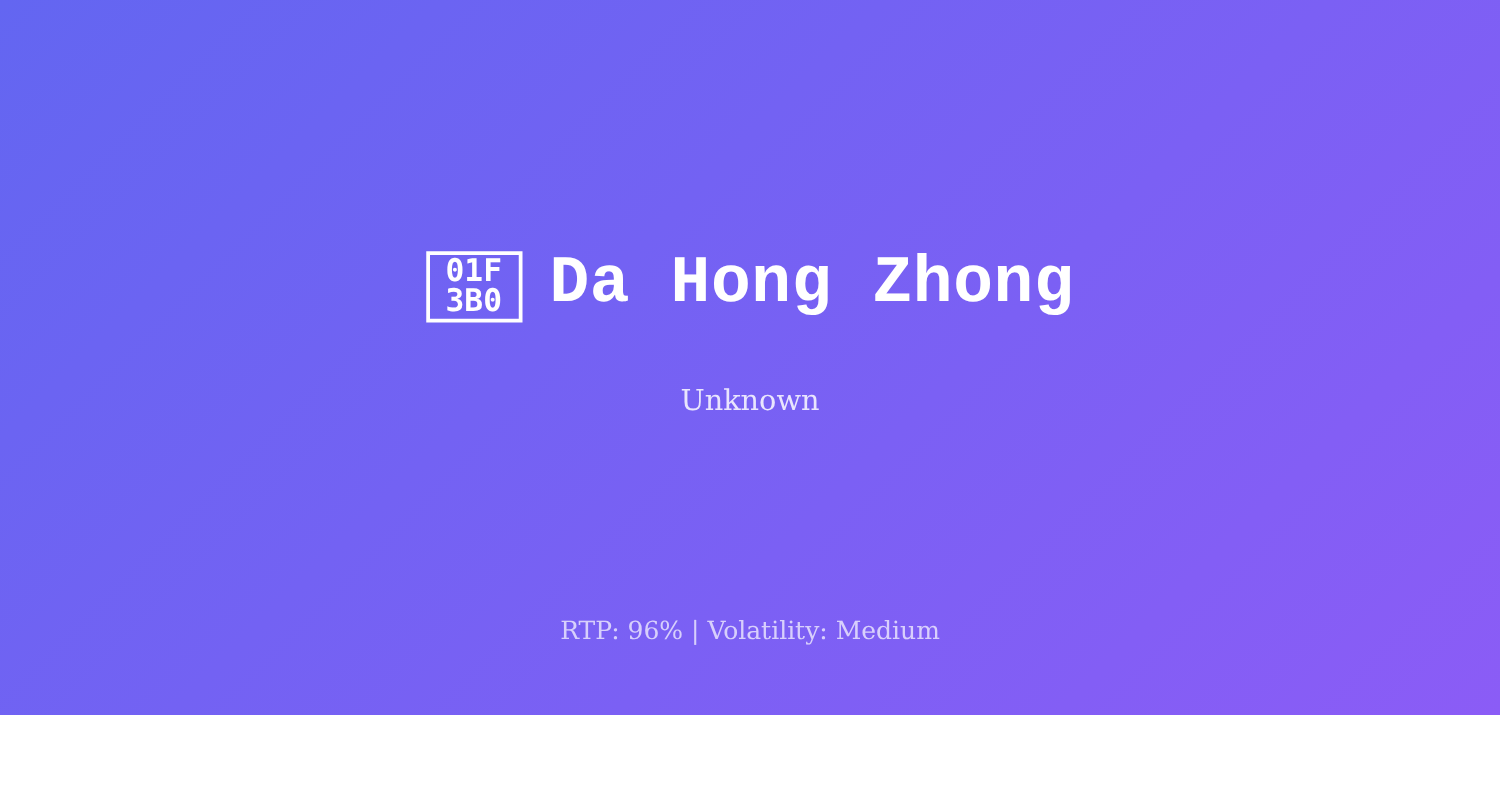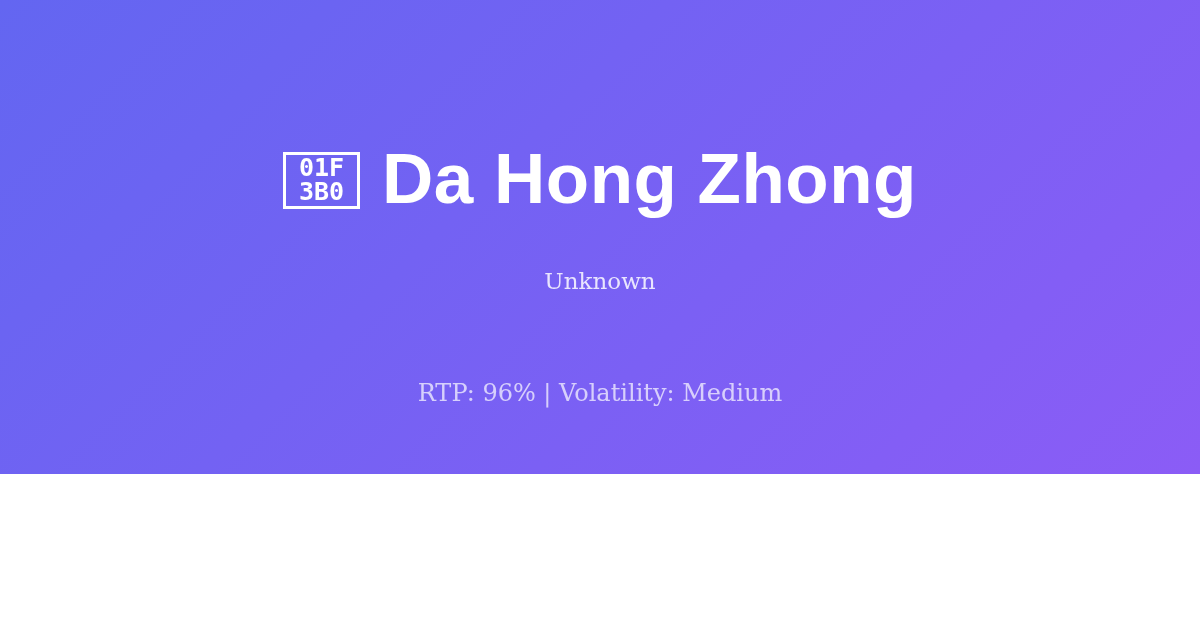--- a/index.html
+++ b/index.html
@@ -9,21 +9,21 @@
   body {
     width: 1200px;
     height: 630px;
     overflow: hidden;
     font-family: "DejaVu Serif", "Liberation Serif", serif;
   }
 
   .og-card {
     position: relative;
     width: 1200px;
-    height: 474px;
+    height: 572px;
     box-sizing: border-box;
     background: linear-gradient(135deg, #6366f1 0%, #8b5cf6 100%);
     display: flex;
     flex-direction: column;
     align-items: center;
     justify-content: center;
     overflow: hidden;
   }
 
   
@@ -64,23 +64,23 @@
     letter-spacing: 0px;
     color: #ffffff;
     flex: 0 0 auto;
     position: relative;
     top: 2px;
   }
   .tofu span { display: block; }
 
   .title {
     margin: 0;
-    font-family: Liberation Sans, sans-serif;
+    font-family: Liberation Mono, monospace;
     font-weight: 700;
-    font-size: 71px;
+    font-size: 53px;
     line-height: 1.06;
     color: #ffffff;
     letter-spacing: 0.5px;
     white-space: nowrap;
   }
 
   .subtitle {
     margin: 0;
     margin-top: 52px;
     font-family: "DejaVu Serif", "Liberation Serif", serif;
@@ -89,26 +89,26 @@
     line-height: 1.2;
     color: rgba(255, 255, 255, 0.84);
     text-align: center;
   }
 
   
   .footer-meta {
     position: absolute;
     left: 0;
     right: 0;
-    bottom: 66px;
+    bottom: 56px;
     margin: 0;
     text-align: center;
     font-family: "DejaVu Serif", "Liberation Serif", serif;
     font-weight: 400;
-    font-size: 24px;
+    font-size: 20px;
     line-height: 1.2;
     color: rgba(255, 255, 255, 0.70);
   }
 </style>
 </head>
 <body>
 
 <div class="og-card">
 
   <div class="hero">

